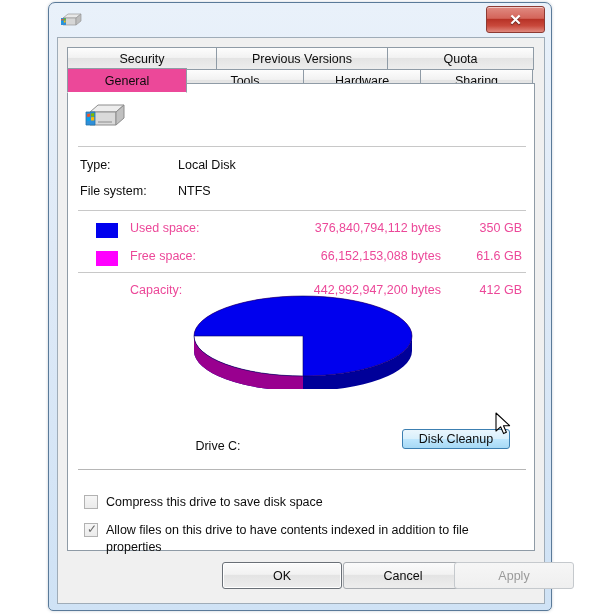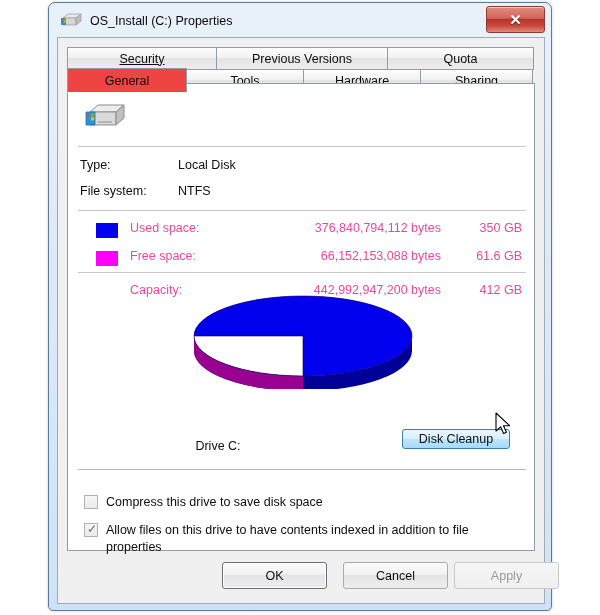--- a/index.html
+++ b/index.html
@@ -110,28 +110,28 @@
     display: flex;
     align-items: center;
     justify-content: center;
     font-size: 12.5px;
     color: #0c0c0c;
     cursor: default;
     margin-right: -1px;
     white-space: nowrap;
   }
   .tab.active {
-    background: #ef4444;
+    background: #ec4899;
     border-bottom: 1px solid #ffffff;
     height: 25px;
     margin-top: -1px;
     z-index: 5;
     position: relative;
   }
-  .t-sec   { width: 150px; text-decoration: underline; }
+  .t-sec   { width: 150px; }
   .t-prev  { width: 172px; }
   .t-quota { width: 147px; }
   .t-gen   { width: 120px; }
   .t-tools { width: 118px; }
   .t-hard  { width: 118px; }
   .t-shar  { width: 113px; }
 
   
   .panel {
     position: absolute;
@@ -279,21 +279,21 @@
     position: absolute;
     left: 22px;
     top: 0;
     width: 400px;
   }
 
   
   .footer-btn {
     position: absolute;
     top: 524px;
-    width: 105px;
+    width: 120px;
     height: 27px;
     box-sizing: border-box;
     border: 1px solid #a7abb0;
     border-radius: 3px;
     background: linear-gradient(to bottom, #fbfbfb 0%, #f2f2f2 45%, #e4e4e4 50%, #ededed 100%);
     font-size: 12.5px;
     color: #0c0c0c;
     display: flex;
     align-items: center;
     justify-content: center;
@@ -324,21 +324,20 @@
         <path d="M3 6 L8 2 L21 2 L16 6 Z" fill="#e8e8e8" stroke="#9a9a9a" stroke-width="0.7"></path>
         <path d="M3 6 L16 6 L16 13 L3 13 Z" fill="#d6d6d6" stroke="#9a9a9a" stroke-width="0.7"></path>
         <path d="M16 6 L21 2 L21 9 L16 13 Z" fill="#bdbdbd" stroke="#9a9a9a" stroke-width="0.7"></path>
         <path d="M1 6 L6 6 L6 13 L1 13 Z" fill="#2f8fd8"></path>
         <path d="M1.6 7 L3.3 6.7 L3.3 8.4 L1.6 8.6 Z" fill="#f25022"></path>
         <path d="M3.8 6.6 L5.6 6.3 L5.6 8.3 L3.8 8.4 Z" fill="#7fba00"></path>
         <path d="M1.6 9 L3.3 8.8 L3.3 10.6 L1.6 10.8 Z" fill="#00a4ef"></path>
         <path d="M3.8 8.7 L5.6 8.6 L5.6 10.5 L3.8 10.6 Z" fill="#ffb900"></path>
       </svg>
     </div>
-    <div class="title-text">OS_Install (C:) Properties</div>
     <div class="close-btn">
       <span class="x">✕</span>
     </div>
   </div>
 
   <div class="dialog">
 
     <div class="tabstrip">
       <div class="tabrow top">
         <div class="tab t-sec">Security</div>

